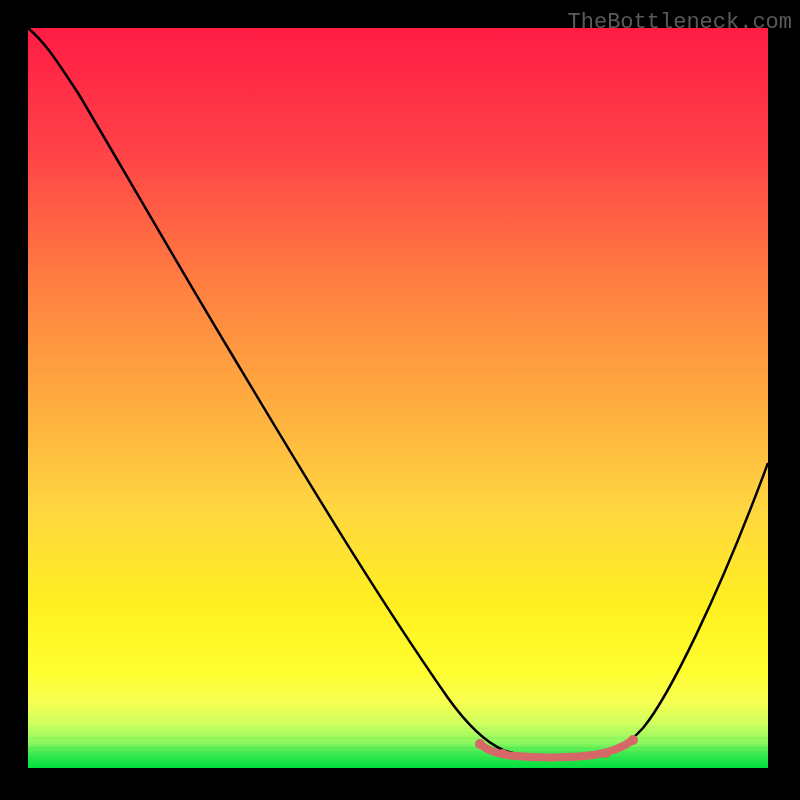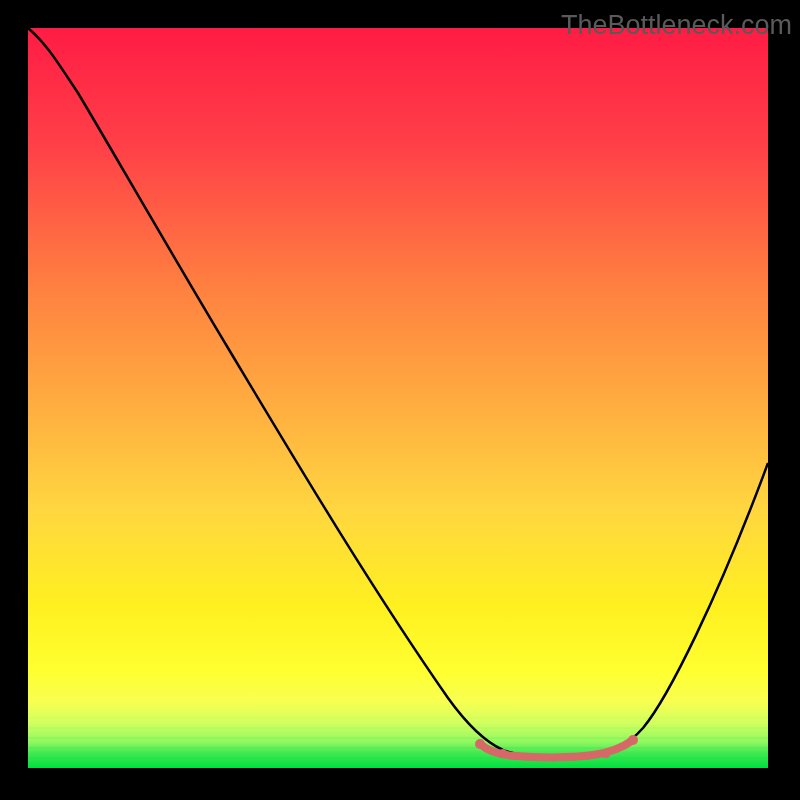--- a/index.html
+++ b/index.html
@@ -11,22 +11,22 @@
       width: 800px;
       height: 800px;
       background: #000;
       position: relative;
       overflow: hidden;
     }
     .watermark {
       position: absolute;
       top: 10px;
       right: 8px;
-      font-family: Liberation Sans, sans-serif;
-      font-size: 27px;
+      font-family: Liberation Mono, monospace;
+      font-size: 22px;
       font-weight: 500;
       color: #5a5a5a;
       z-index: 10;
     }
     .chart-area {
       position: absolute;
       top: 28px;
       left: 28px;
       width: 740px;
       height: 740px;

